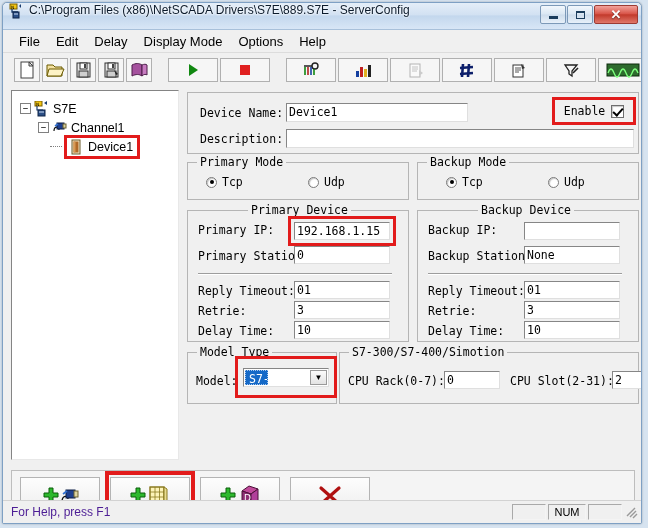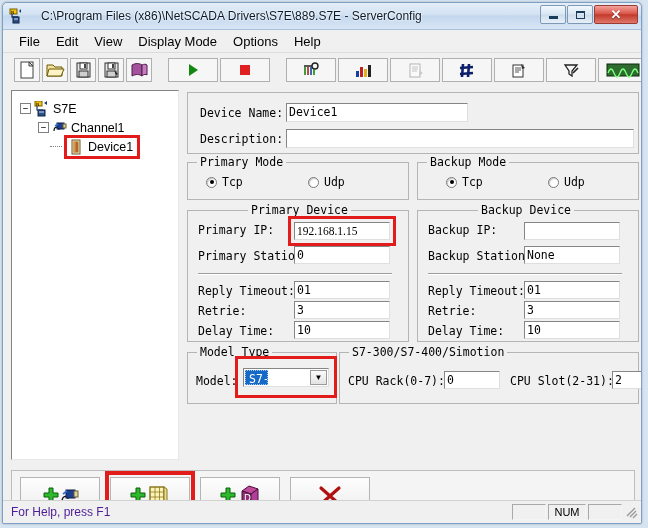--- a/index.html
+++ b/index.html
@@ -15,24 +15,23 @@
     border-radius:5px 5px 2px 2px;
     box-shadow:0 0 2px rgba(0,0,0,.3);
     box-sizing:border-box;
     overflow:hidden;
   }
   
   .titlebar{
     height:26px;
     background:linear-gradient(to bottom,#e4eef8 0%,#d2e1f2 45%,#c3d7ed 50%,#d8e6f6 100%);
     border-bottom:1px solid #a8c0da;
-    display:flex;align-items:center;
+    display:flex;
     position:relative;
     border-radius:4px 4px 0 0;
-    gap:12px;
   }
   .app-icon{
     width:16px;height:16px;margin-left:5px;margin-right:5px;
     position:relative;flex:none;
   }
   .title-text{
     font-size:12px;color:#0b1a2b;
     white-space:nowrap;overflow:hidden;
     text-shadow:0 0 3px #fff,0 0 2px #fff;
     letter-spacing:0px;
@@ -239,21 +238,21 @@
       </div>
       <div class="wbtn close">
         <div class="glyph-close">✕</div>
       </div>
     </div>
   </div>
 
   <div class="menubar">
     <div class="menu-item">File</div>
     <div class="menu-item">Edit</div>
-    <div class="menu-item">View</div>
+    <div class="menu-item">Delay</div>
     <div class="menu-item">Display Mode</div>
     <div class="menu-item">Options</div>
     <div class="menu-item">Help</div>
   </div>
 
   <div class="toolbar">
     <div class="tgroup">
       <div class="tbtn framed">
         <svg width="17" height="18">
           <rect x="2" y="1" width="12" height="16" fill="#fff" stroke="#404040"></rect>
@@ -409,20 +408,24 @@
     </div>
 
     <div class="cfg">
 
       <div class="grp" style="left:0;top:2px;width:452px;height:62px;">
         <div class="lbl" style="left:12px;top:13px;">Device Name:</div>
         <div class="inp" style="left:98px;top:10px;width:182px;height:19px;">Device1</div>
         <div class="lbl" style="left:12px;top:39px;">Description:</div>
         <div class="inp" style="left:98px;top:36px;width:348px;height:19px;"></div>
 
+        <div class="redbox" style="position:absolute;left:364px;top:4px;width:84px;height:28px;display:flex;align-items:center;justify-content:center;background:#f0f0f0;">
+          <span class="lbl" style="position:static;margin-right:6px;">Enable</span>
+          <span class="chk"></span>
+        </div>
       </div>
 
       <div class="grp" style="left:0;top:72px;width:222px;height:38px;padding-left:12px;">
         <div class="grp-title">Primary Mode</div>
         <div class="radio" style="left:18px;top:12px;">
           <span class="rdot on"></span>
           <span>Tcp</span>
         </div>
         <div class="radio" style="left:120px;top:12px;">
           <span class="rdot"></span>
@@ -440,21 +443,21 @@
           <span class="rdot"></span>
           <span>Udp</span>
         </div>
       </div>
 
       <div class="grp" style="left:0;top:120px;width:222px;height:132px;">
         <div class="grp-title" style="left:60px;">Primary Device</div>
 
         <div class="lbl" style="left:10px;top:12px;text-align:center;">Primary IP:</div>
         <div class="redbox" style="position:absolute;left:100px;top:5px;width:108px;height:30px;background:#f0f0f0;"></div>
-        <div class="inp" style="left:106px;top:11px;width:96px;height:18px;z-index:2;font-family:Liberation Serif, serif;">192.168.1.15</div>
+        <div class="inp" style="left:106px;top:11px;width:96px;height:18px;z-index:2;">192.168.1.15</div>
 
         <div class="lbl" style="left:10px;top:38px;">Primary Station:</div>
         <div class="inp" style="left:106px;top:35px;width:96px;height:18px;">0</div>
 
         <div class="hr" style="left:10px;top:62px;width:194px;"></div>
 
         <div class="lbl" style="left:10px;top:73px;">Reply Timeout:</div>
         <div class="inp" style="left:106px;top:70px;width:96px;height:18px;">01</div>
 
         <div class="lbl" style="left:10px;top:93px;">Retrie:</div>

